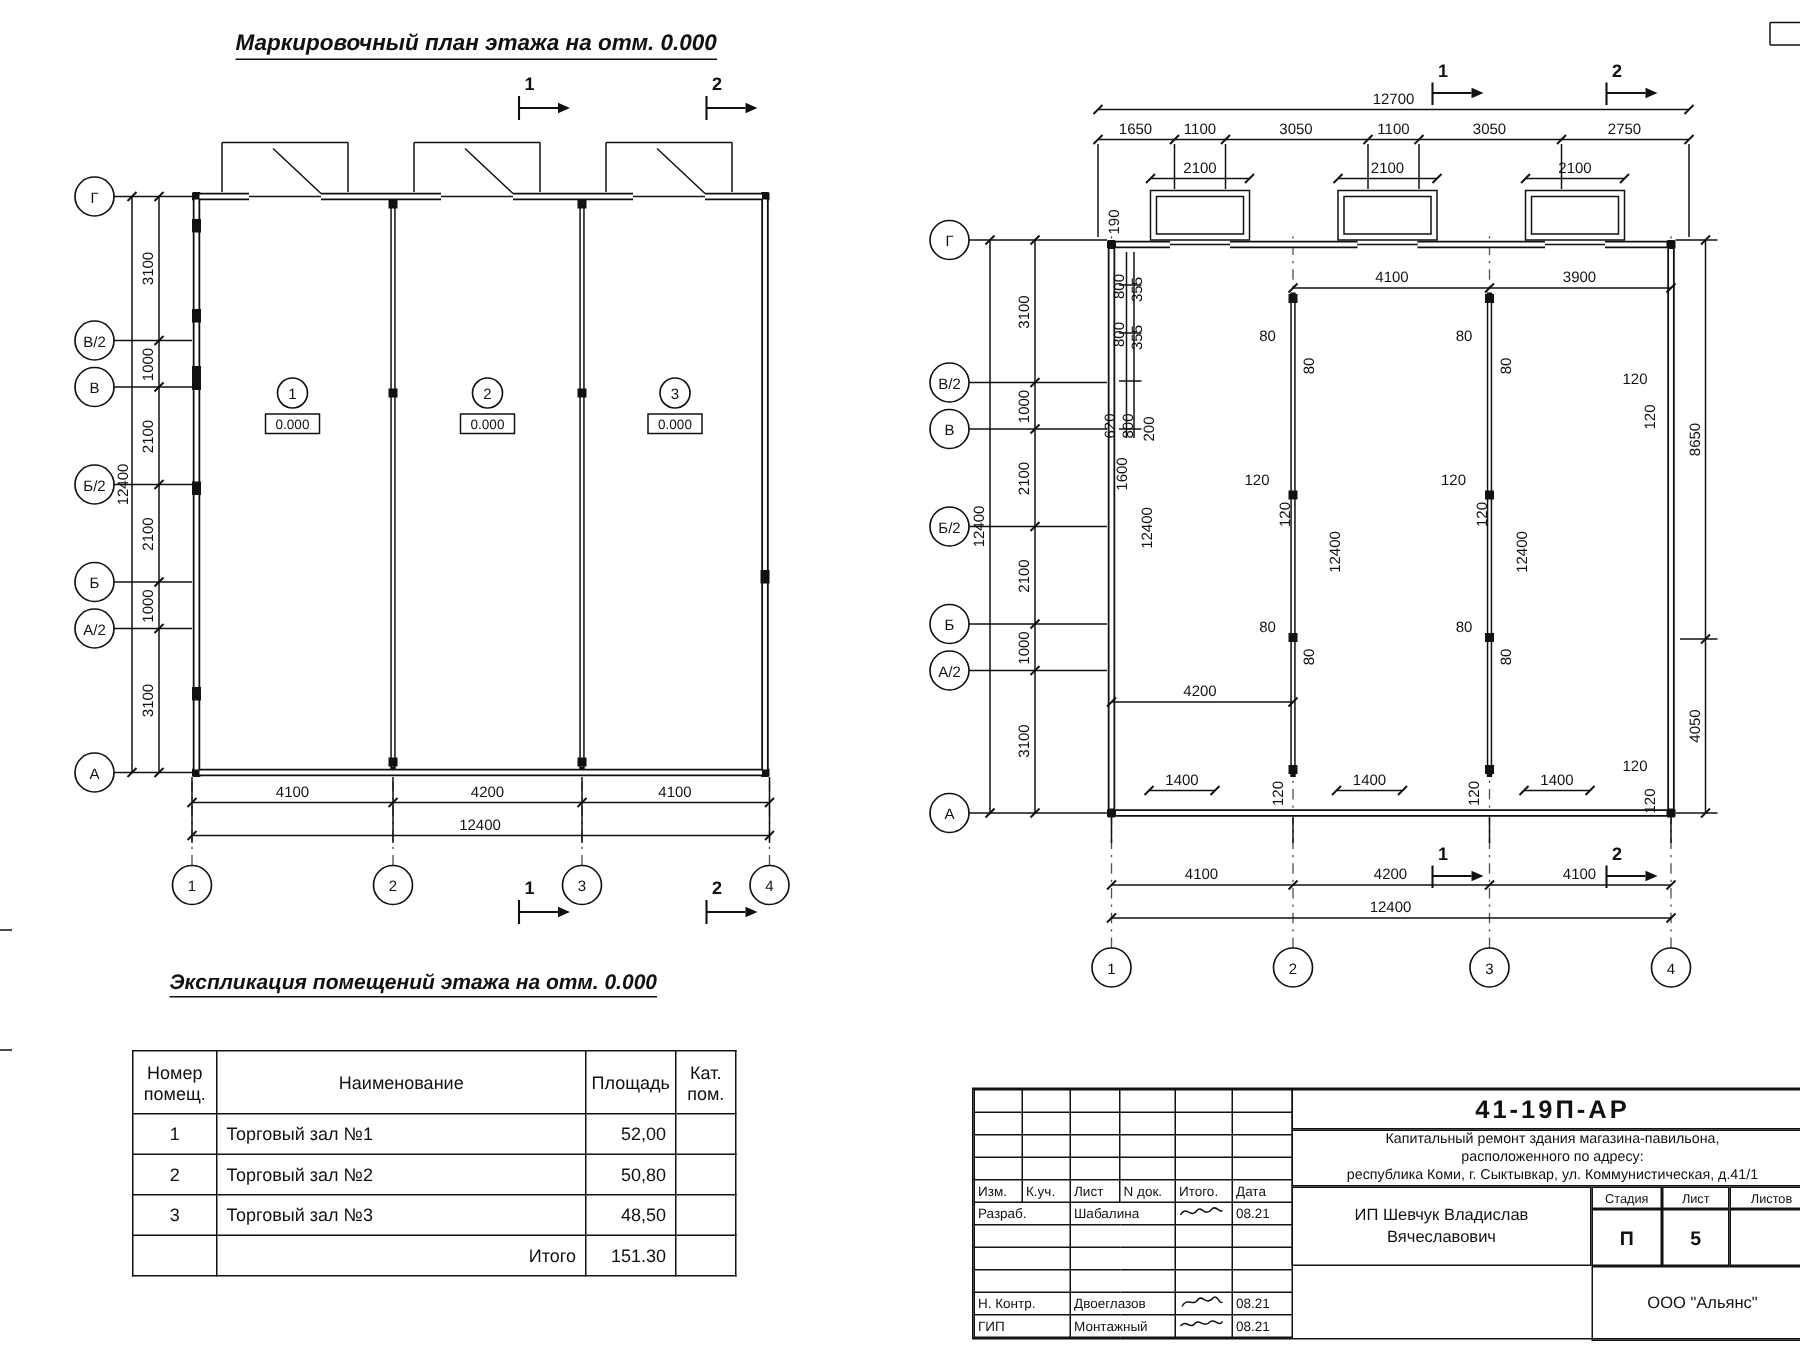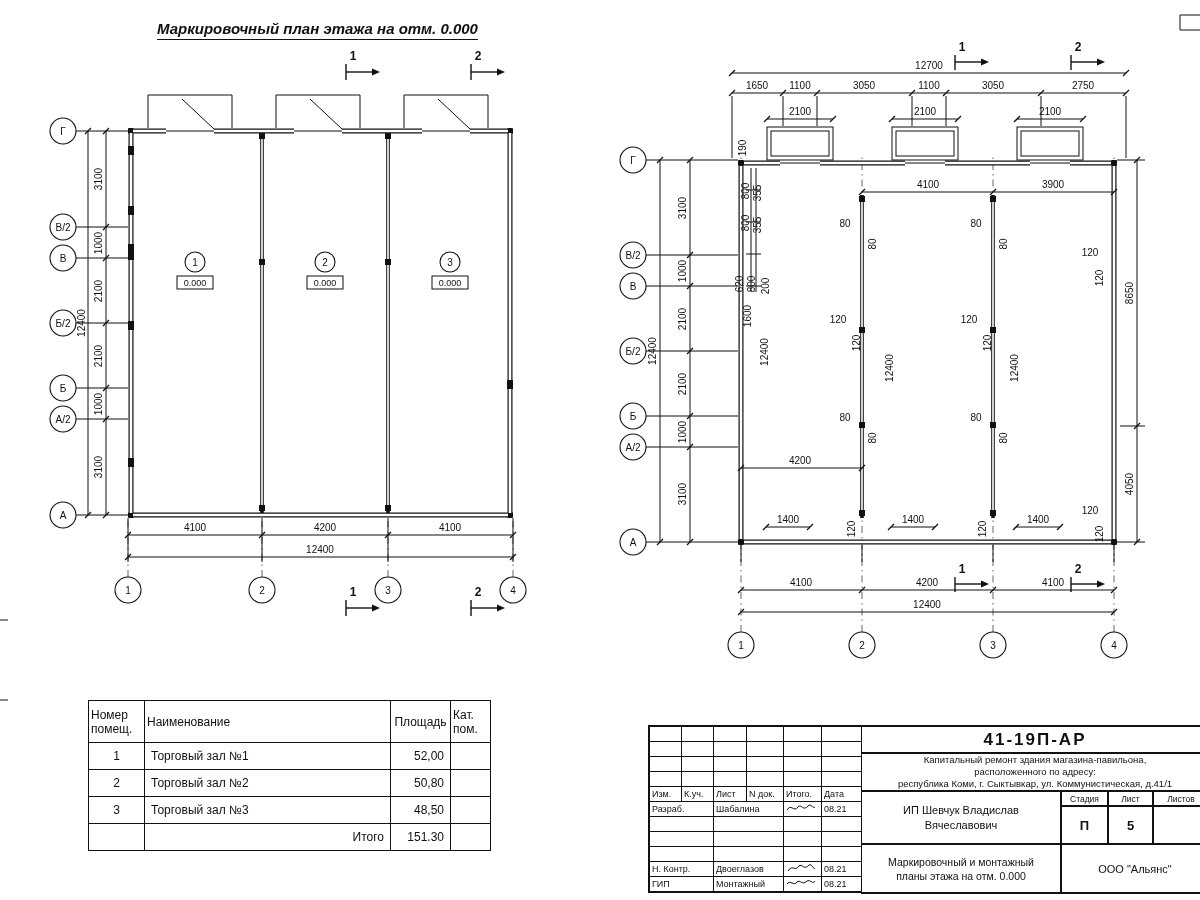--- a/index.html
+++ b/index.html
@@ -24,21 +24,21 @@
   .dash{stroke:#555;stroke-width:.9;fill:none;stroke-dasharray:7 4 1.5 4}
   .tick{stroke:#111;stroke-width:1.3}
   .ax{fill:#fff;stroke:#111;stroke-width:1.1}
   .box{fill:#fff;stroke:#111;stroke-width:1}
   .sq{fill:#111}
   .hd{fill:#111}
   
   .expl{position:absolute;left:88px;top:700px}
   .expl table{border-collapse:collapse}
   .expl td{border:1.2px solid #111;font-size:12px;padding:2px 6px;height:27px;vertical-align:middle}
-  .expl .hdr td{text-align:left;height:42px;padding:2px}
+  .expl .hdr td{text-align:center;height:42px;padding:2px}
   .expl .cnum{text-align:center;width:56px}
   .expl .cname{width:246px}
   .expl .carea{width:60px;text-align:right}
   .expl .ccat{width:40px}
   .expl .tot{text-align:right}
   
   .tb{position:absolute;left:648px;top:725px;width:560px;height:168px;border:1.8px solid #111;background:#fff}
   .tb .cell{position:absolute;border:1px solid #111;display:flex;flex-direction:column;
             align-items:center;justify-content:center;text-align:center;overflow:hidden}
   .tb table{border-collapse:collapse;table-layout:fixed;position:absolute;left:0;top:0}
@@ -50,20 +50,21 @@
   .stageh{font-size:8.5px}
   .stagev{font-size:13px;font-weight:bold}
   .company{font-size:11px}
 </style>
 </head>
 <body>
 
 <div class="page">
 
   <div class="ptitle" style="left:157px;top:20px">Маркировочный план этажа на отм. 0.000</div>
+  <div class="etitle" style="left:113px;top:646px">Экспликация помещений этажа на отм. 0.000</div>
 
   <svg width="1200" height="720" viewBox="0 0 1200 720" style="position:absolute;left:0;top:0">
 
     <g>
       <line class="t" x1="0" y1="620" x2="8" y2="620"></line>
       <line class="t" x1="0" y1="700" x2="8" y2="700"></line>
       <line class="t" x1="1180" y1="15" x2="1200" y2="15"></line>
       <line class="t" x1="1180" y1="30" x2="1200" y2="30"></line>
       <line class="t" x1="1180" y1="15" x2="1180" y2="30"></line>
     </g>
@@ -640,24 +641,20 @@
       <span class="docnum">41-19П-АР</span>
     </div>
     <div class="cell desc" style="left:212px;top:27px;width:348px;height:38px">
       <div>Капитальный ремонт здания магазина-павильона,</div>
       <div>расположенного по адресу:</div>
       <div>республика Коми, г. Сыктывкар, ул. Коммунистическая, д.41/1</div>
     </div>
     <div class="cell client" style="left:212px;top:65px;width:200px;height:53px">
       <span>ИП Шевчук Владислав Вячеславович</span>
     </div>
-    <div class="cell sheetname" style="left:212px;top:118px;width:200px;height:50px">
-      <div>Маркировочный и монтажный</div>
-      <div>планы этажа на отм. 0.000</div>
-    </div>
     <div class="cell stageh" style="left:412px;top:65px;width:47px;height:15px">
         <span>Стадия</span>
       </div>
     <div class="cell stageh" style="left:459px;top:65px;width:45px;height:15px">
         <span>Лист</span>
       </div>
     <div class="cell stageh" style="left:504px;top:65px;width:56px;height:15px">
         <span>Листов</span>
       </div>
     <div class="cell stagev" style="left:412px;top:80px;width:47px;height:38px">

